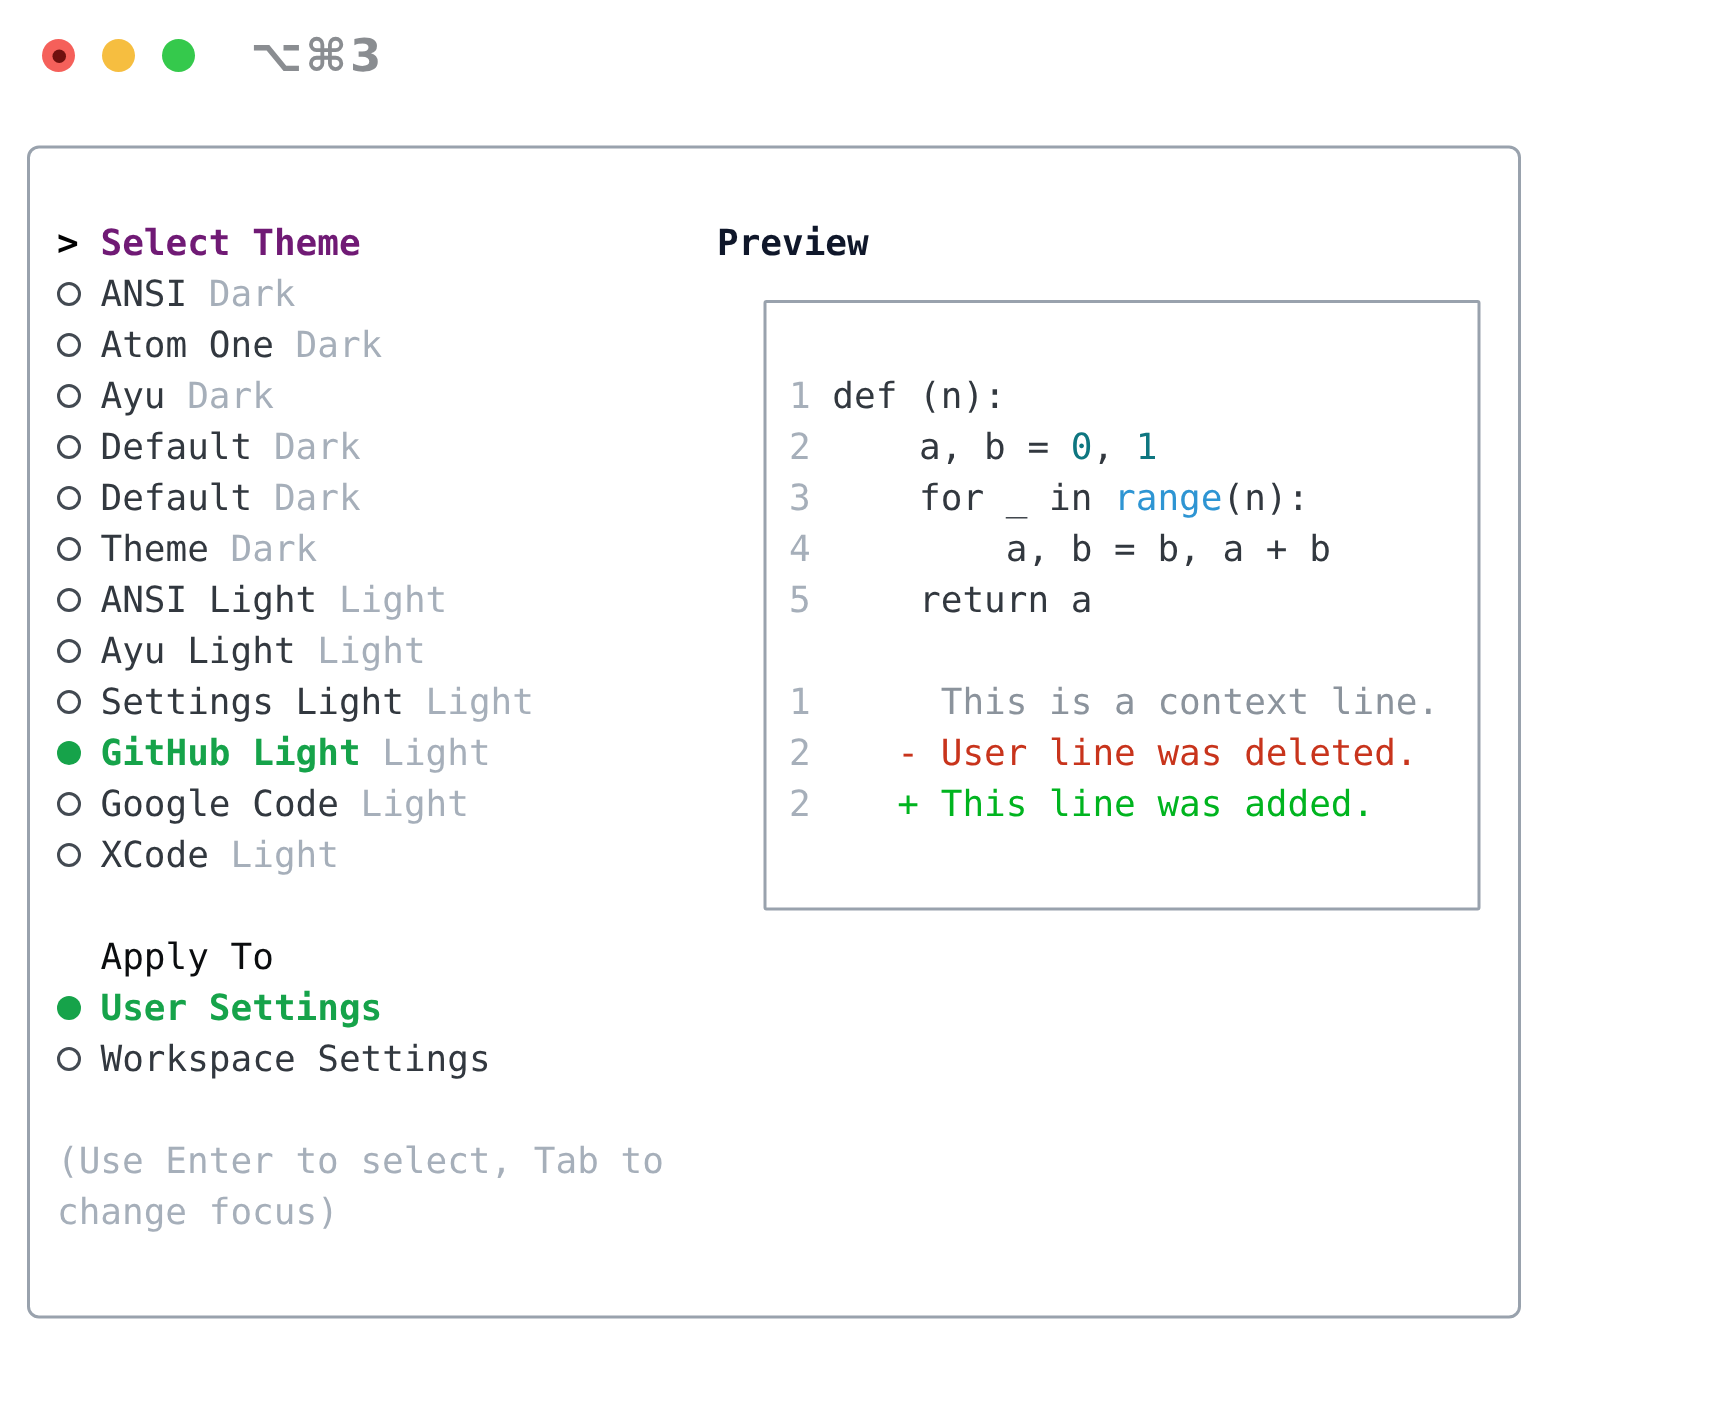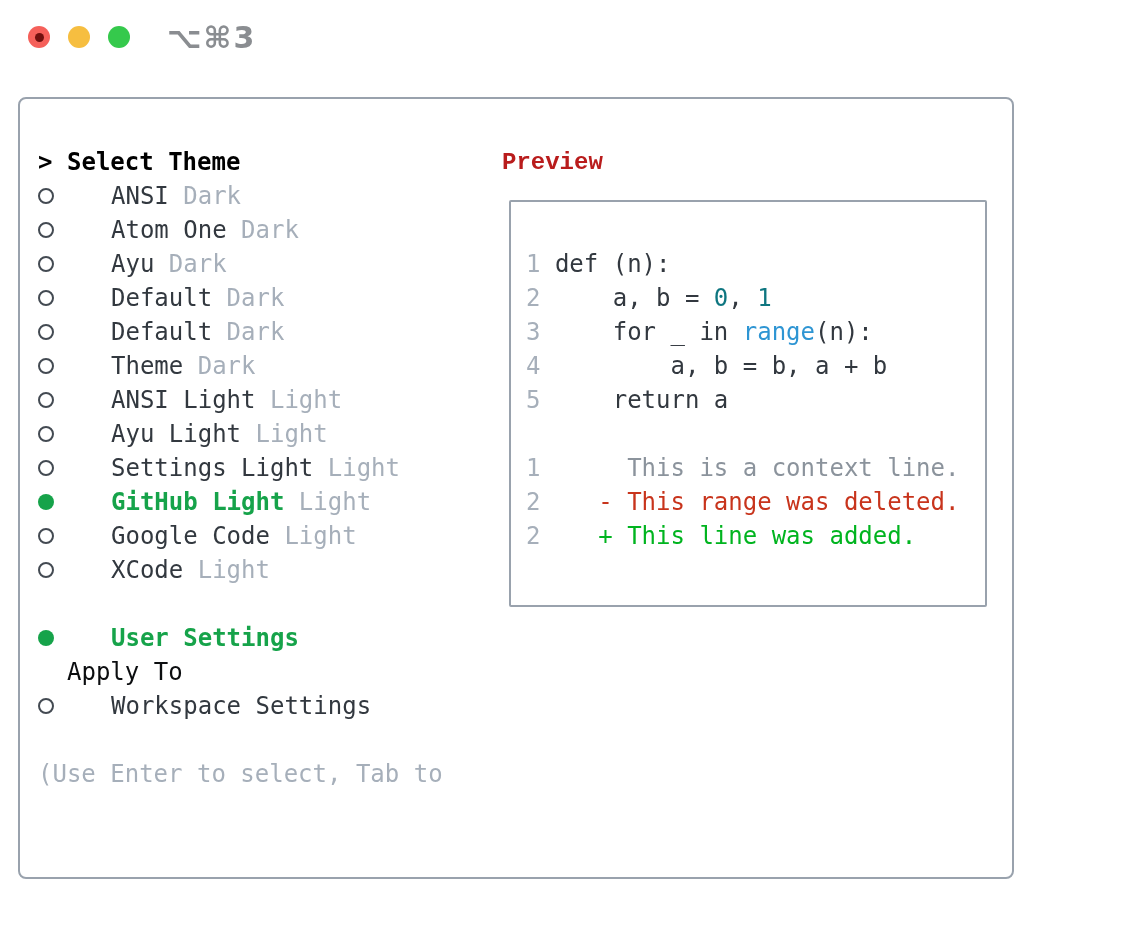--- a/index.html
+++ b/index.html
@@ -29,30 +29,30 @@
     position:absolute;left:18px;top:97px;width:996px;height:782px;
     border:2px solid var(--border);border-radius:8px;box-sizing:border-box;background:#fff;
   }
   
   .menu{position:absolute;left:18px;top:46px;font-size:24px;line-height:34px;color:var(--c-default);}
   .row{height:34px;display:flex;align-items:center;white-space:pre;}
   .marker{width:29px;display:inline-flex;align-items:center;flex:0 0 29px;}
   .prompt{font-weight:bold;color:#000;}
   .radio{width:12px;height:12px;border:2px solid #434a52;border-radius:50%;box-sizing:content-box;}
   .radio.sel{width:16px;height:16px;border:none;background:var(--green);}
-  .header-label{font-weight:bold;color:#000000;}
+  .header-label{font-weight:bold;color:#701a75;}
   .subheader-label{color:#0b0d0f;}
-  .item-label{color:var(--c-default);margin-left:44px;}
+  .item-label{color:var(--c-default);}
   .item-label.sel{color:var(--green);font-weight:bold;}
   .variant{color:var(--muted);margin-left:1ch;}
   .row.help{color:var(--muted);}
   .spacer{height:34px;}
   
-  .preview-title{position:absolute;left:482px;top:46px;height:34px;display:flex;align-items:center;
-    font-size:24px;font-weight:bold;color:#b91c1c;font-family:Liberation Mono, monospace;}
+  .preview-title{position:absolute;left:458px;top:46px;height:34px;display:flex;align-items:center;
+    font-size:24px;font-weight:bold;color:#0f172a;}
   .preview-box{
     position:absolute;left:489px;top:101px;width:478px;height:407px;
     border:2px solid var(--border);border-radius:2px;box-sizing:border-box;background:#fff;
   }
   .code{position:absolute;left:15px;top:45px;font-size:24px;line-height:34px;}
   .code-line{height:34px;white-space:pre;display:flex;align-items:center;}
   .line-num{display:inline-block;width:2ch;color:var(--muted);flex:0 0 auto;}
   .seg-default{color:var(--c-default);}
   .seg-function{color:var(--c-function);}
   .seg-number{color:var(--c-number);}
@@ -84,36 +84,37 @@
         <div class="row"><span class="marker"><span class="radio"></span></span><span class="item-label">Default</span><span class="variant">Dark</span></div>
         <div class="row"><span class="marker"><span class="radio"></span></span><span class="item-label">Default</span><span class="variant">Dark</span></div>
         <div class="row"><span class="marker"><span class="radio"></span></span><span class="item-label">Theme</span><span class="variant">Dark</span></div>
         <div class="row"><span class="marker"><span class="radio"></span></span><span class="item-label">ANSI Light</span><span class="variant">Light</span></div>
         <div class="row"><span class="marker"><span class="radio"></span></span><span class="item-label">Ayu Light</span><span class="variant">Light</span></div>
         <div class="row"><span class="marker"><span class="radio"></span></span><span class="item-label">Settings Light</span><span class="variant">Light</span></div>
         <div class="row"><span class="marker"><span class="radio sel"></span></span><span class="item-label sel">GitHub Light</span><span class="variant">Light</span></div>
         <div class="row"><span class="marker"><span class="radio"></span></span><span class="item-label">Google Code</span><span class="variant">Light</span></div>
         <div class="row"><span class="marker"><span class="radio"></span></span><span class="item-label">XCode</span><span class="variant">Light</span></div>
         <div class="spacer"></div>
+        <div class="row"><span class="marker"></span><span class="subheader-label">Apply To</span></div>
         <div class="row"><span class="marker"><span class="radio sel"></span></span><span class="item-label sel">User Settings</span></div>
-        <div class="row"><span class="marker"></span><span class="subheader-label">Apply To</span></div>
         <div class="row"><span class="marker"><span class="radio"></span></span><span class="item-label">Workspace Settings</span></div>
         <div class="spacer"></div>
         <div class="row help">(Use Enter to select, Tab to</div>
+        <div class="row help">change focus)</div>
       </div>
 
     <div class="preview-title">Preview</div>
     <div class="preview-box">
       <div class="code" id="preview-code">
           <div class="code-line"><span class="line-num">1</span><span class="seg-default">def </span><span class="seg-default">(n):</span></div>
           <div class="code-line"><span class="line-num">2</span><span class="seg-default">    a, b = </span><span class="seg-number">0</span><span class="seg-default">, </span><span class="seg-number">1</span></div>
           <div class="code-line"><span class="line-num">3</span><span class="seg-default">    for _ in </span><span class="seg-builtin">range</span><span class="seg-default">(n):</span></div>
           <div class="code-line"><span class="line-num">4</span><span class="seg-default">        a, b = b, a + b</span></div>
           <div class="code-line"><span class="line-num">5</span><span class="seg-default">    return a</span></div>
           <div class="code-line"><span class="line-num"></span></div>
           <div class="code-line"><span class="line-num">1</span><span class="seg-context">     This is a context line.</span></div>
-          <div class="code-line"><span class="line-num">2</span><span class="seg-deleted">   - This range was deleted.</span></div>
+          <div class="code-line"><span class="line-num">2</span><span class="seg-deleted">   - User line was deleted.</span></div>
           <div class="code-line"><span class="line-num">2</span><span class="seg-added">   + This line was added.</span></div>
         </div>
     </div>
   </div>
 
 </div>
 
 </body></html>

